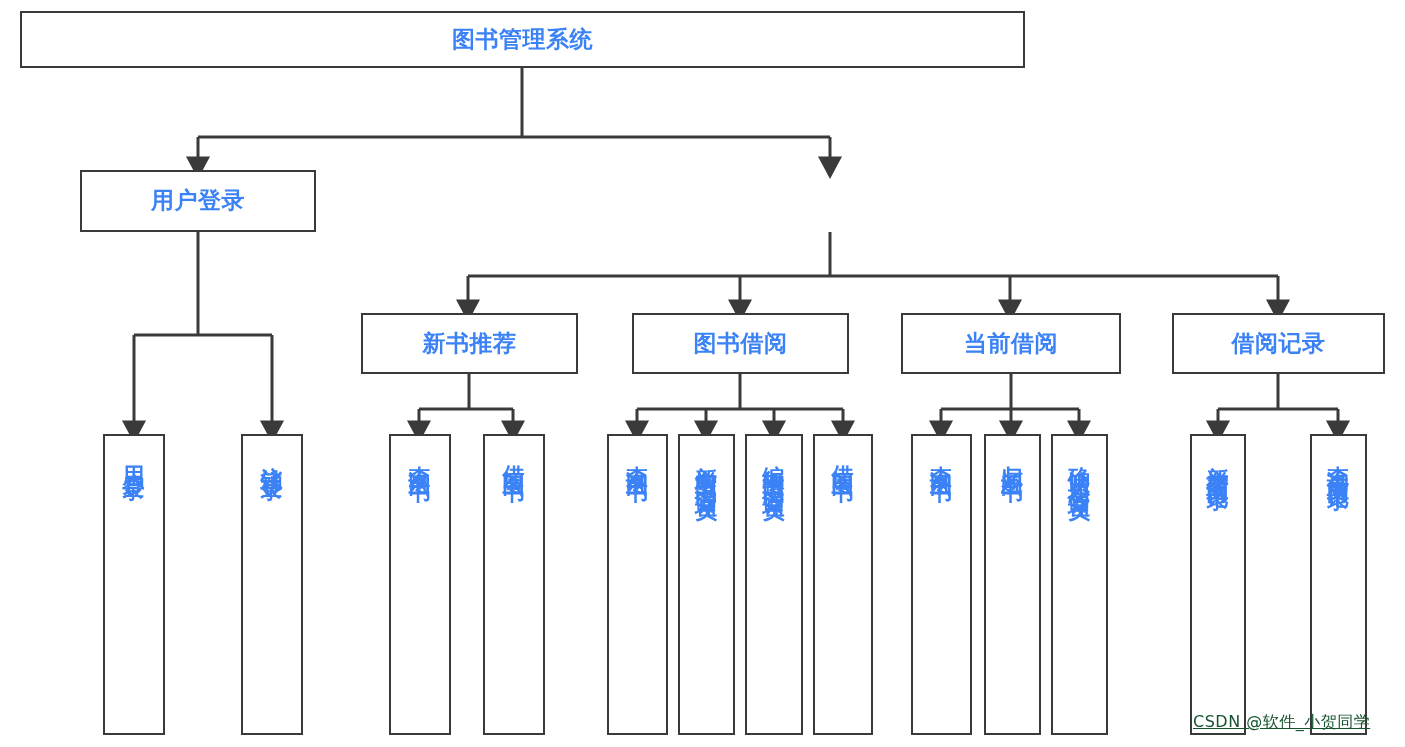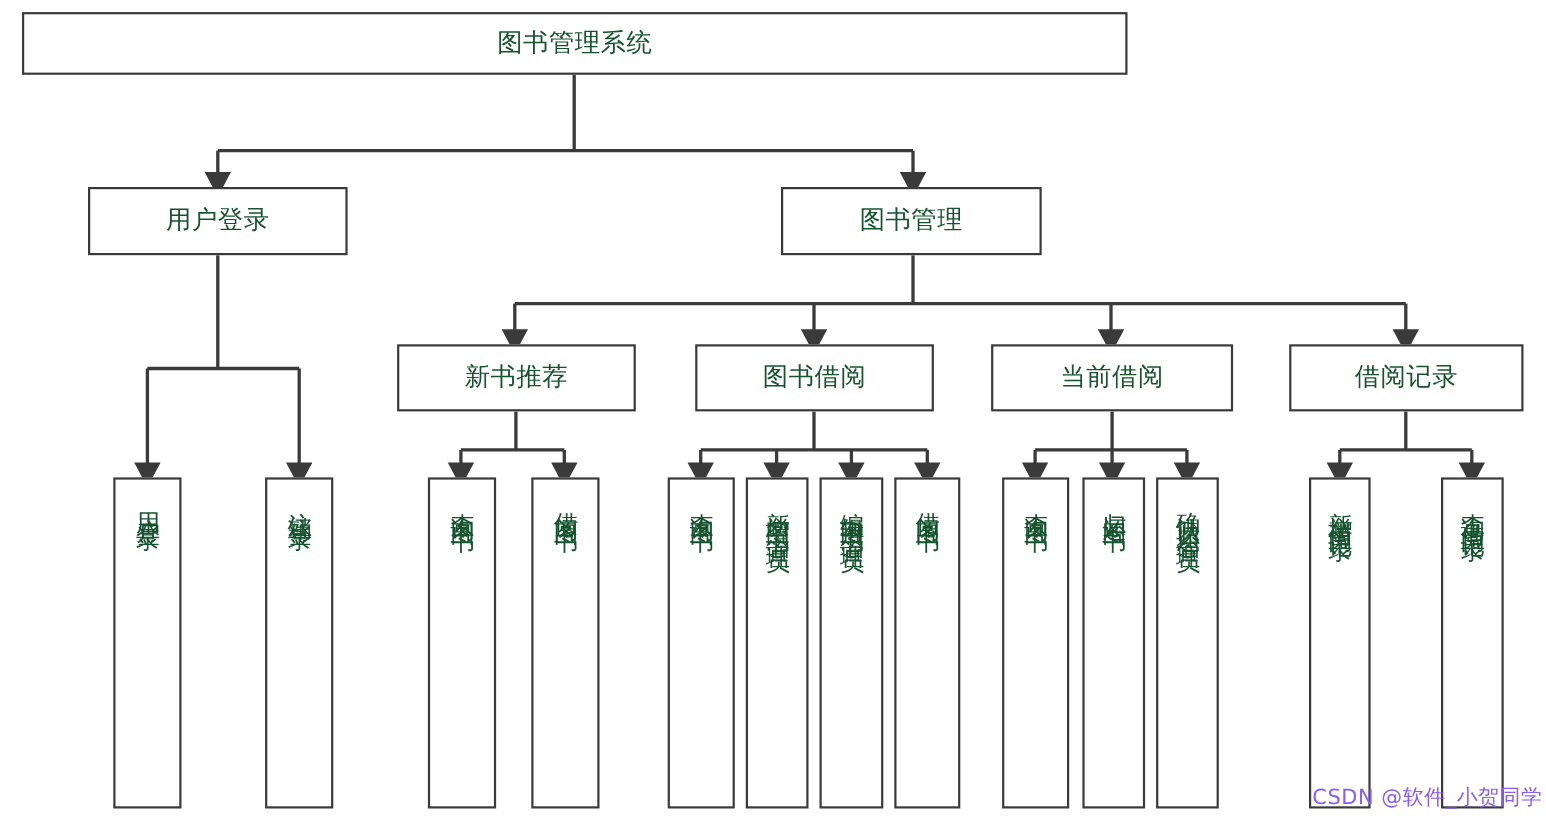--- a/index.html
+++ b/index.html
@@ -27,22 +27,23 @@
     pointer-events: none;
   }
   .node {
     position: absolute;
     box-sizing: border-box;
     background: #ffffff;
     border: 2.5px solid #3a3a3a;
     display: flex;
     align-items: center;
     justify-content: center;
-    color: #14532d;
+    color: #3b82f6;
     z-index: 2;
+    font-weight: bold;
   }
   .node .lbl {
     display: block;
     text-align: center;
     line-height: 1.12;
     letter-spacing: 0.5px;
   }
   
   .node.h .lbl {
     font-size: 23px;
@@ -56,25 +57,26 @@
   .node.v .lbl {
     font-size: 22px;
     writing-mode: vertical-rl;
     text-orientation: upright;
     line-height: 1.05;
     letter-spacing: 5px;
     max-height: 275px;
   }
   .watermark {
     position: absolute;
-    font-size: 19px;
-    color: #8b5cf6;
+    font-size: 16px;
+    color: #14532d;
     white-space: nowrap;
     z-index: 3;
     letter-spacing: 0.5px;
+    text-decoration: underline;
   }
 </style>
 </head>
 <body>
 
 <div id="canvas">
 
   <svg id="wires" viewBox="0 0 1405 747" xmlns="http://www.w3.org/2000/svg">
     <defs>
       <marker id="arrow" markerWidth="9" markerHeight="9" refX="1.2" refY="4" orient="auto" markerUnits="strokeWidth">
@@ -125,23 +127,20 @@
     </g>
   </svg>
 
   <div class="node h" style="left:20px; top:11px; width:1005px; height:57px;">
     <span class="lbl">图书管理系统</span>
   </div>
 
   <div class="node h" style="left:80px; top:170px; width:236px; height:62px;">
     <span class="lbl">用户登录</span>
   </div>
-  <div class="node h" style="left:710px; top:170px; width:237px; height:62px;">
-    <span class="lbl">图书管理</span>
-  </div>
 
   <div class="node h" style="left:632px; top:313px; width:217px; height:61px;">
     <span class="lbl">图书借阅</span>
   </div>
   <div class="node h" style="left:361px; top:313px; width:217px; height:61px;">
     <span class="lbl">新书推荐</span>
   </div>
   <div class="node h" style="left:901px; top:313px; width:220px; height:61px;">
     <span class="lbl">当前借阅</span>
   </div>

